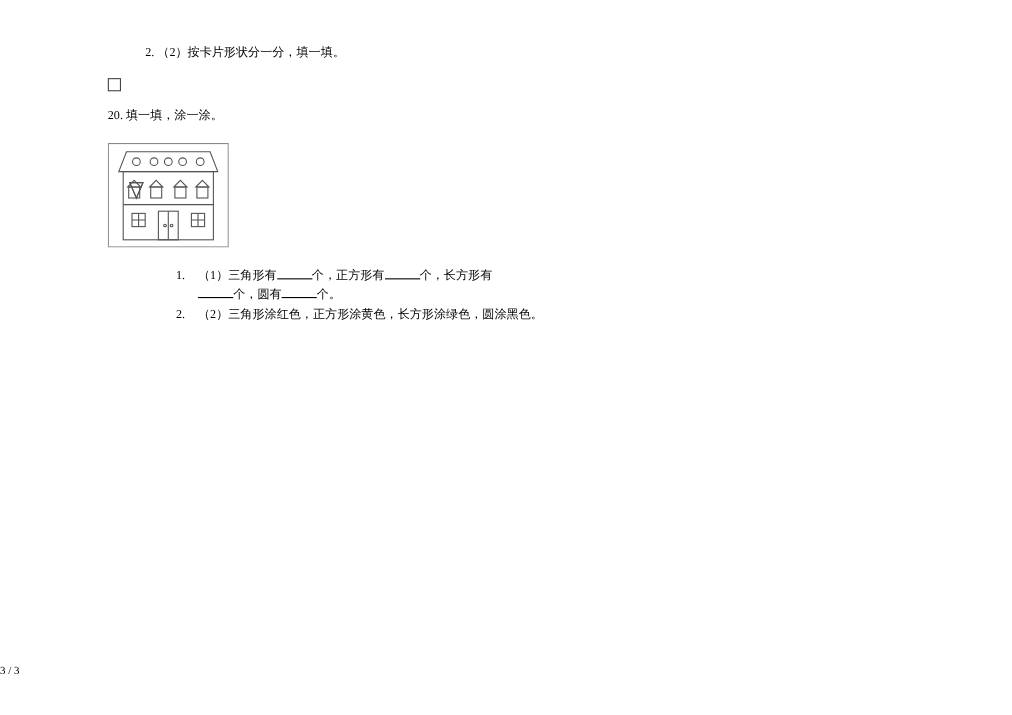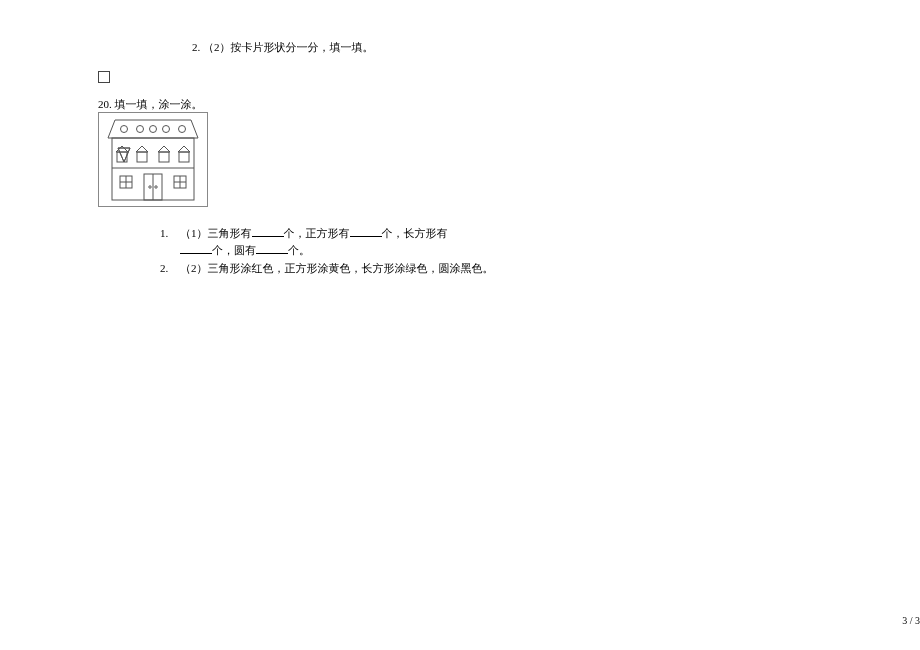--- a/index.html
+++ b/index.html
@@ -10,32 +10,33 @@
     background: #fff;
     font-family: "SimSun", "Songti SC", serif;
     font-size: 11px;
     color: #000;
     position: relative;
   }
   .page {
     padding: 40px 90px 0 90px;
   }
   .indented-line {
-    margin-left: 102px;
+    margin-left: 42px;
     margin-bottom: 16px;
   }
   .small-box {
     width: 10px;
     height: 10px;
     border: 1px solid #444;
     margin-left: 8px;
     margin-bottom: 14px;
   }
   .q-line {
     margin-left: 8px;
+    margin-bottom: 18px;
   }
   .house-wrap {
     margin-left: 8px;
     margin-bottom: 18px;
   }
   .sub-list {
     margin-left: 70px;
     width: 340px;
   }
   .sub-item {
@@ -55,24 +56,24 @@
   }
   .underline {
     display: inline-block;
     border-bottom: 1px solid #000;
     min-width: 32px;
     height: 0.9em;
     vertical-align: baseline;
   }
   .page-num {
     position: absolute;
-    bottom: 24px;
+    bottom: 34px;
     left: 0;
     width: 920px;
-    text-align: right;
+    text-align: left;
     font-size: 10px;
     font-family: "SimSun", serif;
   }
   svg { display: block; }
 </style>
 </head>
 <body>
 
 <div class="page">
 

